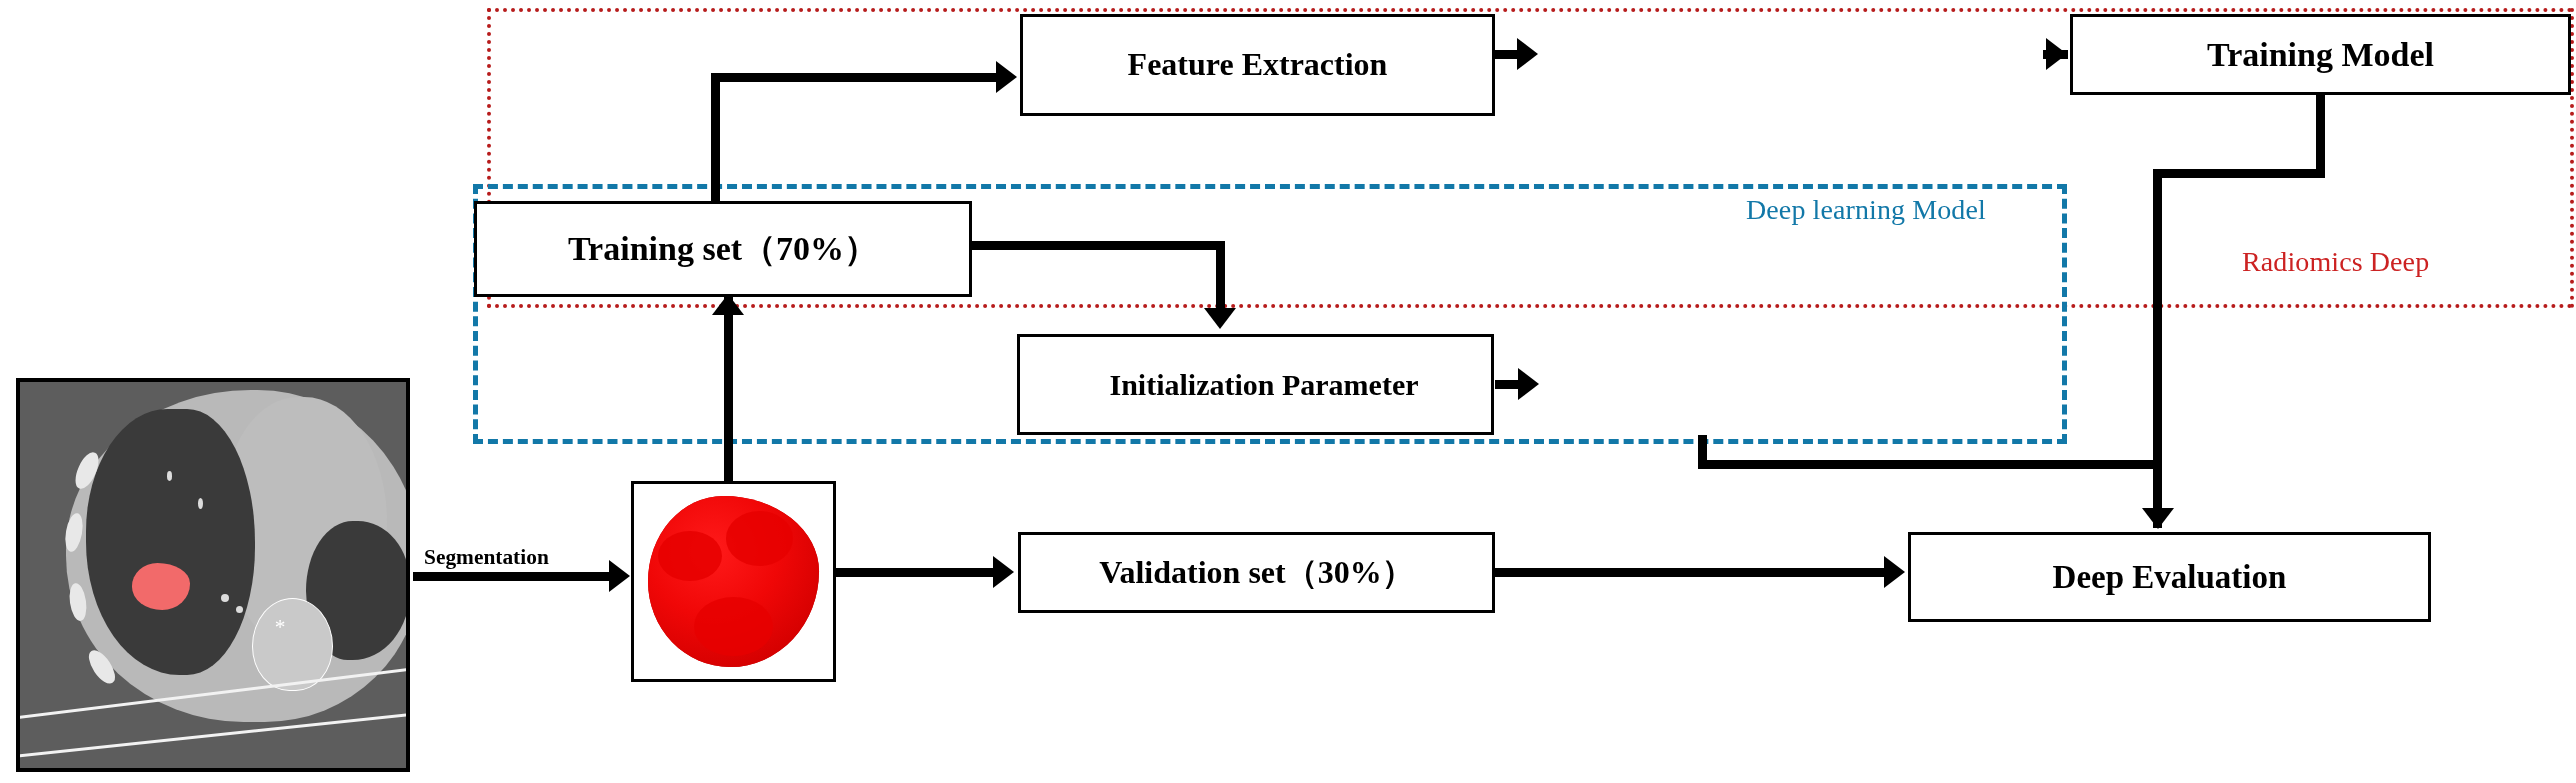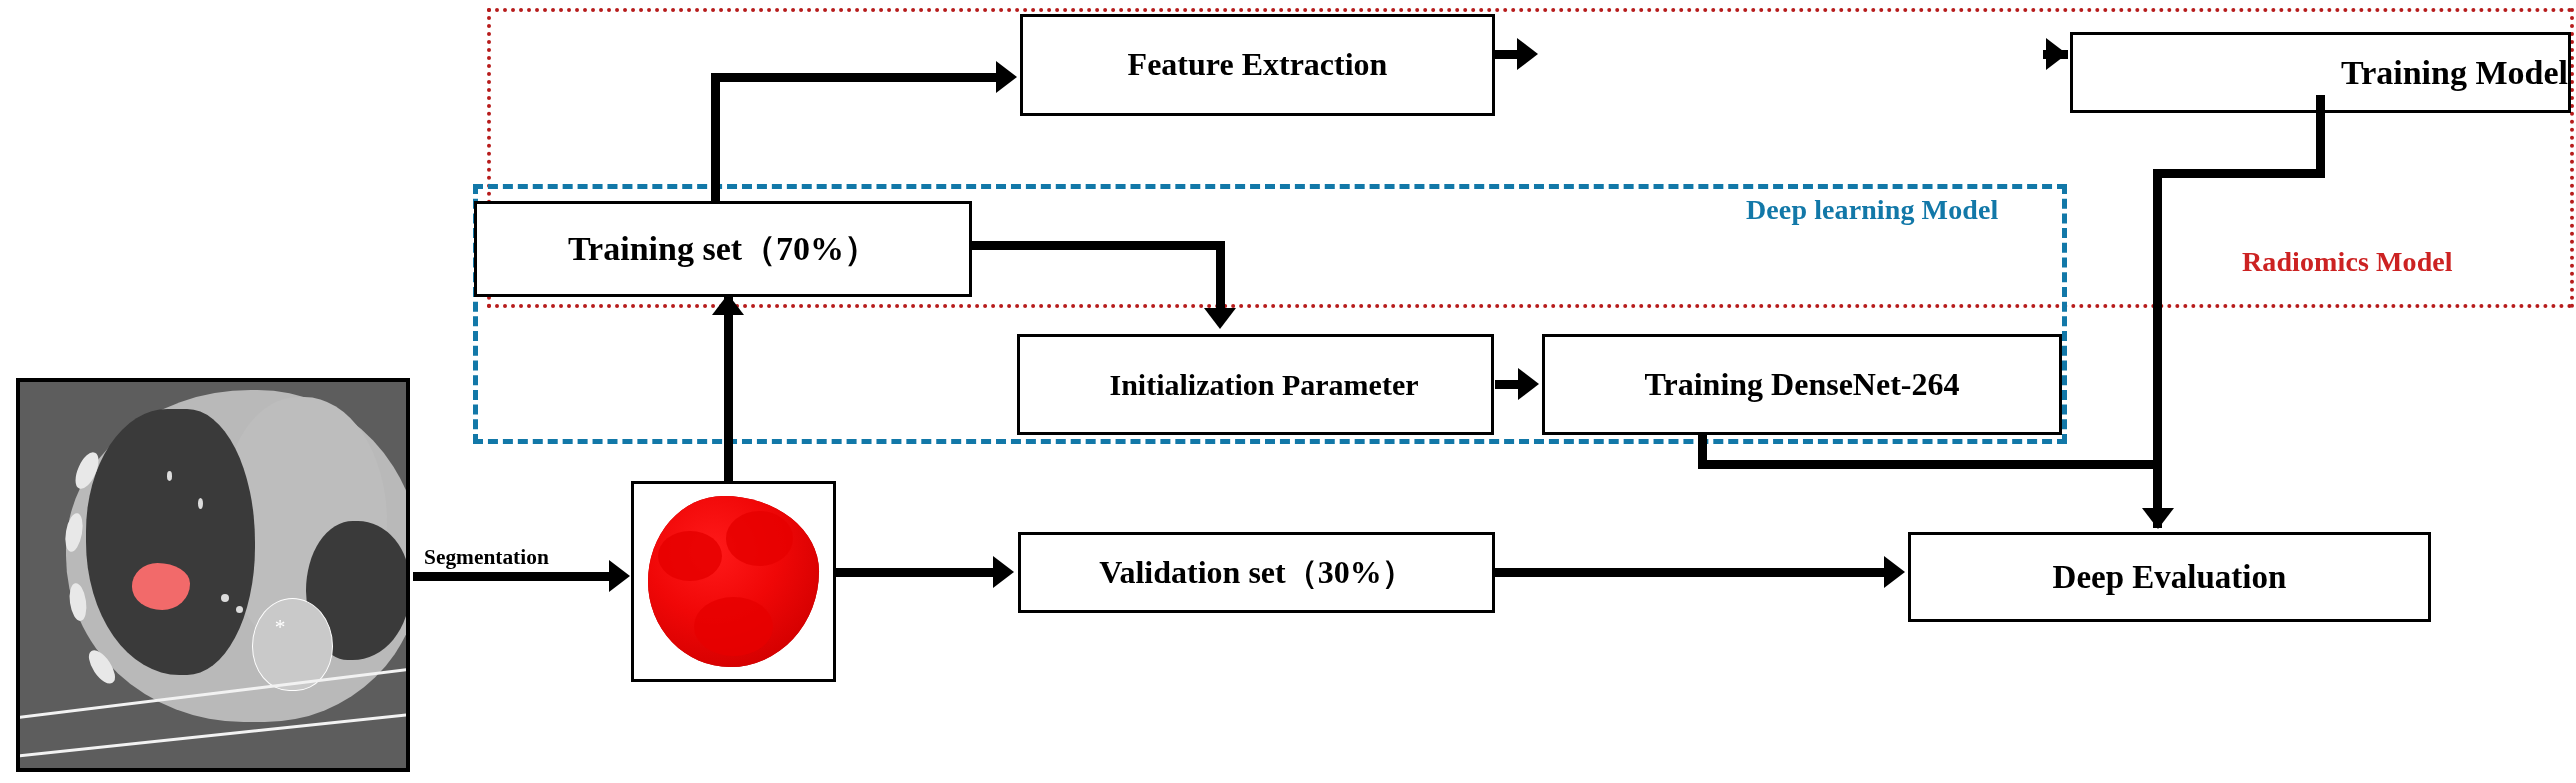--- a/index.html
+++ b/index.html
@@ -26,21 +26,21 @@
   }
   .radiomics-frame {
     border: 4.4px dotted #b71c1c;
   }
   .deep-frame {
     border: 5.7px dashed #1278a8;
   }
 
   .group-label {
     position: absolute;
-    font-weight: bold;
+    font-weight: normal;
     white-space: nowrap;
     letter-spacing: 0.1px;
   }
   .label-radiomics {
     color: #cc2222;
     font-size: 28px;
   }
   .label-deep {
     color: #1278a8;
     font-size: 28px;
@@ -203,21 +203,21 @@
 </style>
 </head>
 <body>
 
 <div id="canvas">
 
   <div class="group-frame radiomics-frame" style="left:487px; top:7.6px; width:2087px; height:300px;"></div>
 
   <div class="group-frame deep-frame" style="left:473px; top:184px; width:1594px; height:260px;"></div>
 
-  <div class="group-label label-radiomics" style="left:2242px; top:246px;">Radiomics Model</div>
+  <div class="group-label label-radiomics" style="left:2242px; top:246px;">Radiomics Deep</div>
 
   <div class="group-label label-deep" style="left:1746px; top:194px;">Deep learning Model</div>
 
   <div class="img-frame ct-frame" style="left:16px; top:378px; width:394px; height:394px;">
     <div class="ct-body"></div>
     <div class="ct-soft"></div>
     <div class="ct-mediastinum"></div>
     <div class="ct-lung-l"></div>
     <div class="ct-lung-r"></div>
     <div class="ct-rib" style="left:15%; top:18%; width:17.7px; height:39px; transform:rotate(24deg);"></div>
@@ -240,35 +240,32 @@
     <div class="tumor-lobe" style="left:12%; top:24%; width:32%; height:26%;"></div>
     <div class="tumor-lobe" style="left:46%; top:14%; width:34%; height:28%;"></div>
     <div class="tumor-lobe" style="left:30%; top:58%; width:40%; height:30%;"></div>
   </div>
 
   <div class="node" style="left:1020px; top:14px; width:475px; height:102px;">
     <div class="title" style="font-size:32px;">Feature Extraction</div>
   </div>
 
 
-  <div class="node" style="left:2070px; top:32px; width:501px; height:81px;align-items:flex-end;">
+  <div class="node" style="left:2070px; top:14px; width:501px; height:81px;">
     <div class="title" style="font-size:34px;">Training Model</div>
   </div>
 
   <div class="node" style="left:474px; top:201px; width:498px; height:96px;">
     <div class="title" style="font-size:34px;">Training set（70%）</div>
   </div>
 
   <div class="node" style="left:1017px; top:334px; width:477px; height:101px;padding-left:17px;">
     <div class="title" style="font-size:30px;">Initialization Parameter</div>
   </div>
 
-  <div class="node" style="left:1542px; top:334px; width:520px; height:101px;">
-    <div class="title" style="font-size:32px;">Training DenseNet-264</div>
-  </div>
 
   <div class="node" style="left:1018px; top:532px; width:477px; height:81px;">
     <div class="title" style="font-size:32px;">Validation set（30%）</div>
   </div>
 
   <div class="node" style="left:1908px; top:532px; width:523px; height:90px;">
     <div class="title" style="font-size:33px;">Deep Evaluation</div>
   </div>
 
   <div class="edge-label" style="left:424px; top:545px;">Segmentation</div>

